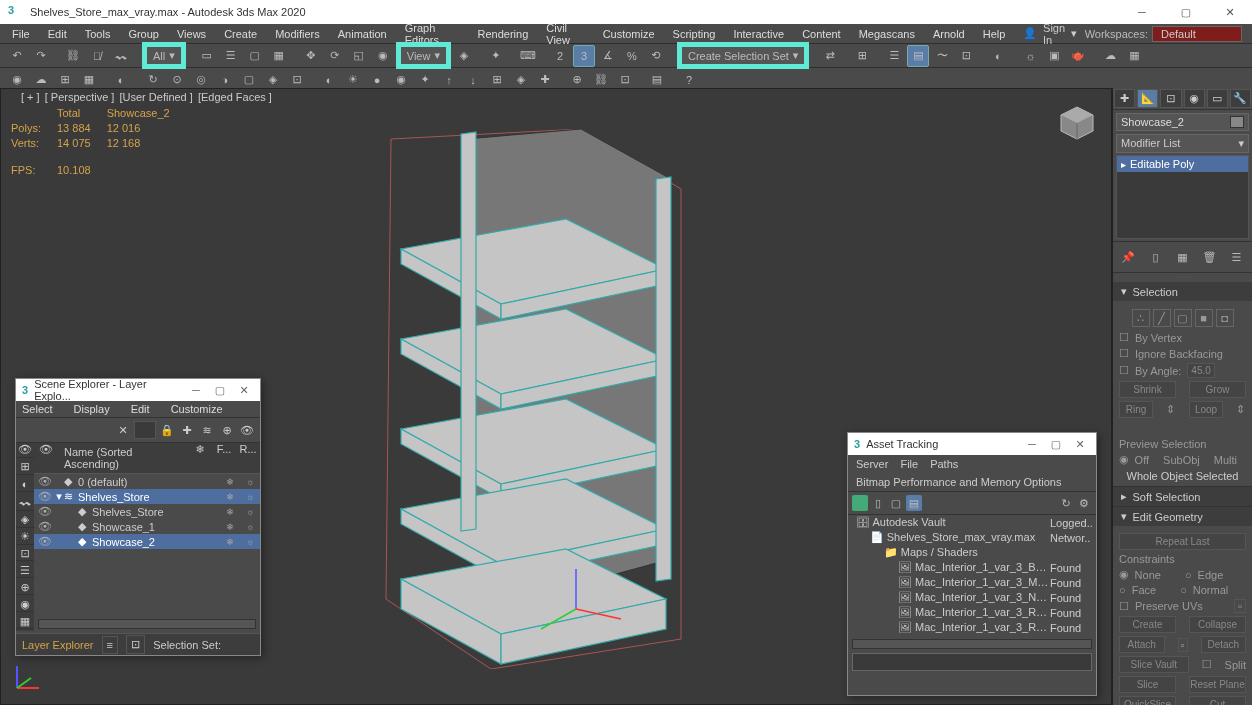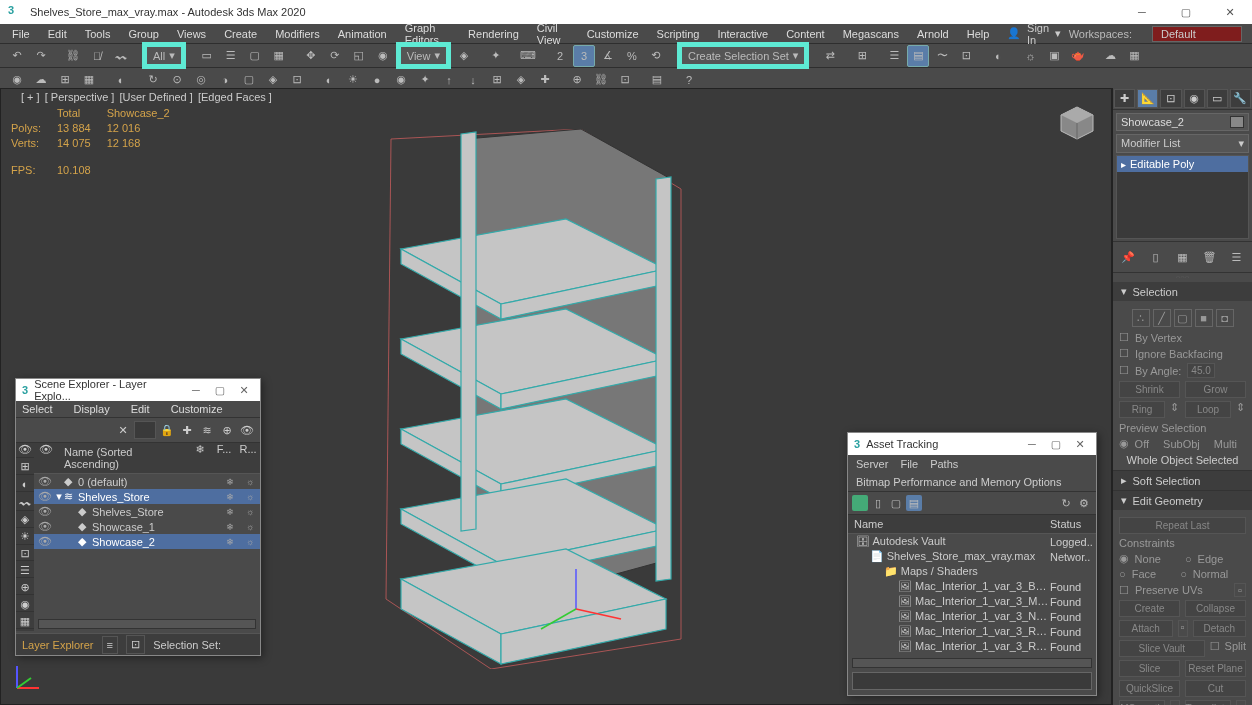--- a/index.html
+++ b/index.html
@@ -8,21 +8,21 @@
 .titlebar { height: 24px; background: #fff; color: #333; display: flex; align-items: center; padding-left: 8px; justify-content: space-between; }
 .titlebar .icon { width: 16px; height: 16px; margin-right: 6px; display: inline-block; }
 .titlebar .ico3ds { color: #2aa0a0; font-weight: bold; }
 .winbtns { display: flex; }
 .winbtn { width: 44px; height: 24px; display: flex; align-items: center; justify-content: center; color: #555; }
 
 .menubar { height: 20px; background: #4a4a4a; display: flex; align-items: center; padding-left: 4px; gap: 2px; border-bottom: 1px solid #2e2e2e; }
 .menuitem { padding: 2px 8px; color: #ddd; cursor: pointer; }
 .menuspacer { flex: 1; }
 .signin { display: flex; align-items: center; gap: 6px; padding: 0 6px; }
-.workspaces { display: flex; align-items: center; gap: 20px; padding-right: 10px; }
+.workspaces { display: flex; align-items: center; gap: 4px; padding-right: 10px; }
 .wslbl { color: #bbb; }
 .wsval { background: #7f1d1d; padding: 1px 8px; border: 1px solid #666; min-width: 90px; display: inline-block; }
 
 .toolbar1, .toolbar2 { display: flex; align-items: center; height: 24px; background: #4a4a4a; border-bottom: 1px solid #2e2e2e; padding-left: 6px; gap: 2px; }
 .tbtn { width: 22px; height: 22px; display: flex; align-items: center; justify-content: center; border: 1px solid transparent; border-radius: 2px; cursor: pointer; color: #bbb; }
 .tbtn.on { background: #5a7da8; border-color: #7aa; }
 .tsep { width: 6px; }
 .csel { background: #555; border: 5px solid #5eead4; padding: 2px 6px; display: flex; align-items: center; gap: 4px; color: #bbb; }
 
 .viewport { position: absolute; left: 0; top: 88px; width: 1112px; height: 617px; background: #3a3a3a; border: 1px solid #222; }
@@ -40,21 +40,21 @@
 .modlist { margin: 2px 3px; background: #555; border: 1px solid #666; padding: 2px 4px; display: flex; justify-content: space-between; }
 .modstack { margin: 2px 3px; height: 84px; background: #3a3a3a; border: 1px solid #555; }
 .modrow { background: #4e6ea0; padding: 2px 4px; color: #fff; font-size: 10px; display: flex; align-items: center; gap: 4px; }
 .cmd-icons { display: flex; justify-content: space-around; padding: 4px 2px; border-top: 1px solid #333; border-bottom: 1px solid #333; }
 .rollout { border-bottom: 1px solid #333; }
 .rollout-hdr { padding: 3px 8px; background: #3d3d3d; font-size: 11px; display: flex; align-items: center; gap: 6px; }
 .rollout-body { padding: 4px 6px; font-size: 10px; color: #999; }
 .subsel { display: flex; gap: 3px; margin: 4px 0; justify-content: center; }
 .sub { width: 18px; height: 18px; border: 1px solid #666; display: flex; align-items: center; justify-content: center; }
 .chkrow { display: flex; align-items: center; gap: 6px; margin: 3px 0; }
-.btnrow { display: flex; gap: 5px; margin: 3px 0; }
+.btnrow { display: flex; gap: 13px; margin: 3px 0; align-items: center; }
 .rbtn { flex: 1; text-align: center; border: 1px solid #555; background: #444; padding: 2px 0; color: #888; font-size: 10px; }
 .rbtn.full { flex: none; width: 100%; }
 .spin { display: inline-flex; align-items: center; border: 1px solid #555; background: #444; padding: 1px 3px; font-size: 10px; color: #888; }
 
 
 .dialog { position: absolute; background: #4a4a4a; border: 1px solid #888; box-shadow: 2px 2px 8px rgba(0,0,0,.4); }
 .dlg-title { height: 22px; background: #fff; color: #333; display: flex; align-items: center; padding: 0 6px; justify-content: space-between; }
 .dlg-title .t { display: flex; align-items: center; gap: 6px; }
 .dlg-title .wbtns { display: flex; gap: 4px; }
 .dlg-title .wbtns span { width: 20px; text-align: center; color: #666; cursor: pointer; }
@@ -376,21 +376,21 @@
       <div class="btnrow">
           <div class="rbtn">Shrink</div>
           <div class="rbtn">Grow</div>
         </div>
       <div class="btnrow">
           <div class="rbtn">Ring</div>
           <span style="width:10px">⇕</span>
           <div class="rbtn">Loop</div>
           <span style="width:10px">⇕</span>
         </div>
-      <div style="margin-top:4px">Preview Selection</div>
+      <div style="margin-top:20px">Preview Selection</div>
       <div class="chkrow">
         <span>◉</span>
           <span>Off</span>
         <span style="margin-left:8px">SubObj</span>
         <span style="margin-left:8px">Multi</span>
       </div>
       <div style="text-align:center;margin-top:4px;color:#ccc">Whole Object Selected</div>
     </div>
   </div>
 
@@ -582,24 +582,20 @@
       <div class="tbtn" style="width:16px;height:16px;background:#4a7"></div>
       <div class="tbtn" style="width:16px;height:16px">▯</div>
       <div class="tbtn" style="width:16px;height:16px">▢</div>
       <div class="tbtn" style="width:16px;height:16px;background:#5a7da8">▤</div>
     </div>
     <div class="grp">
       <div class="tbtn" style="width:16px;height:16px">↻</div>
       <div class="tbtn" style="width:16px;height:16px">⚙</div>
     </div>
   </div>
-  <div class="at-hdr">
-    <div class="c1">Name</div>
-    <div class="c2">Status</div>
-  </div>
   <div id="at-rows">
       <div class="at-row">
         <span class="c1"><span class="pad" style="width:8px"></span><span>🗄</span> <span>Autodesk Vault</span></span>
         <span class="c2">Logged..</span>
       </div>
       <div class="at-row">
         <span class="c1"><span class="pad" style="width:22px"></span><span>📄</span> <span>Shelves_Store_max_vray.max</span></span>
         <span class="c2">Networ..</span>
       </div>
       <div class="at-row">

